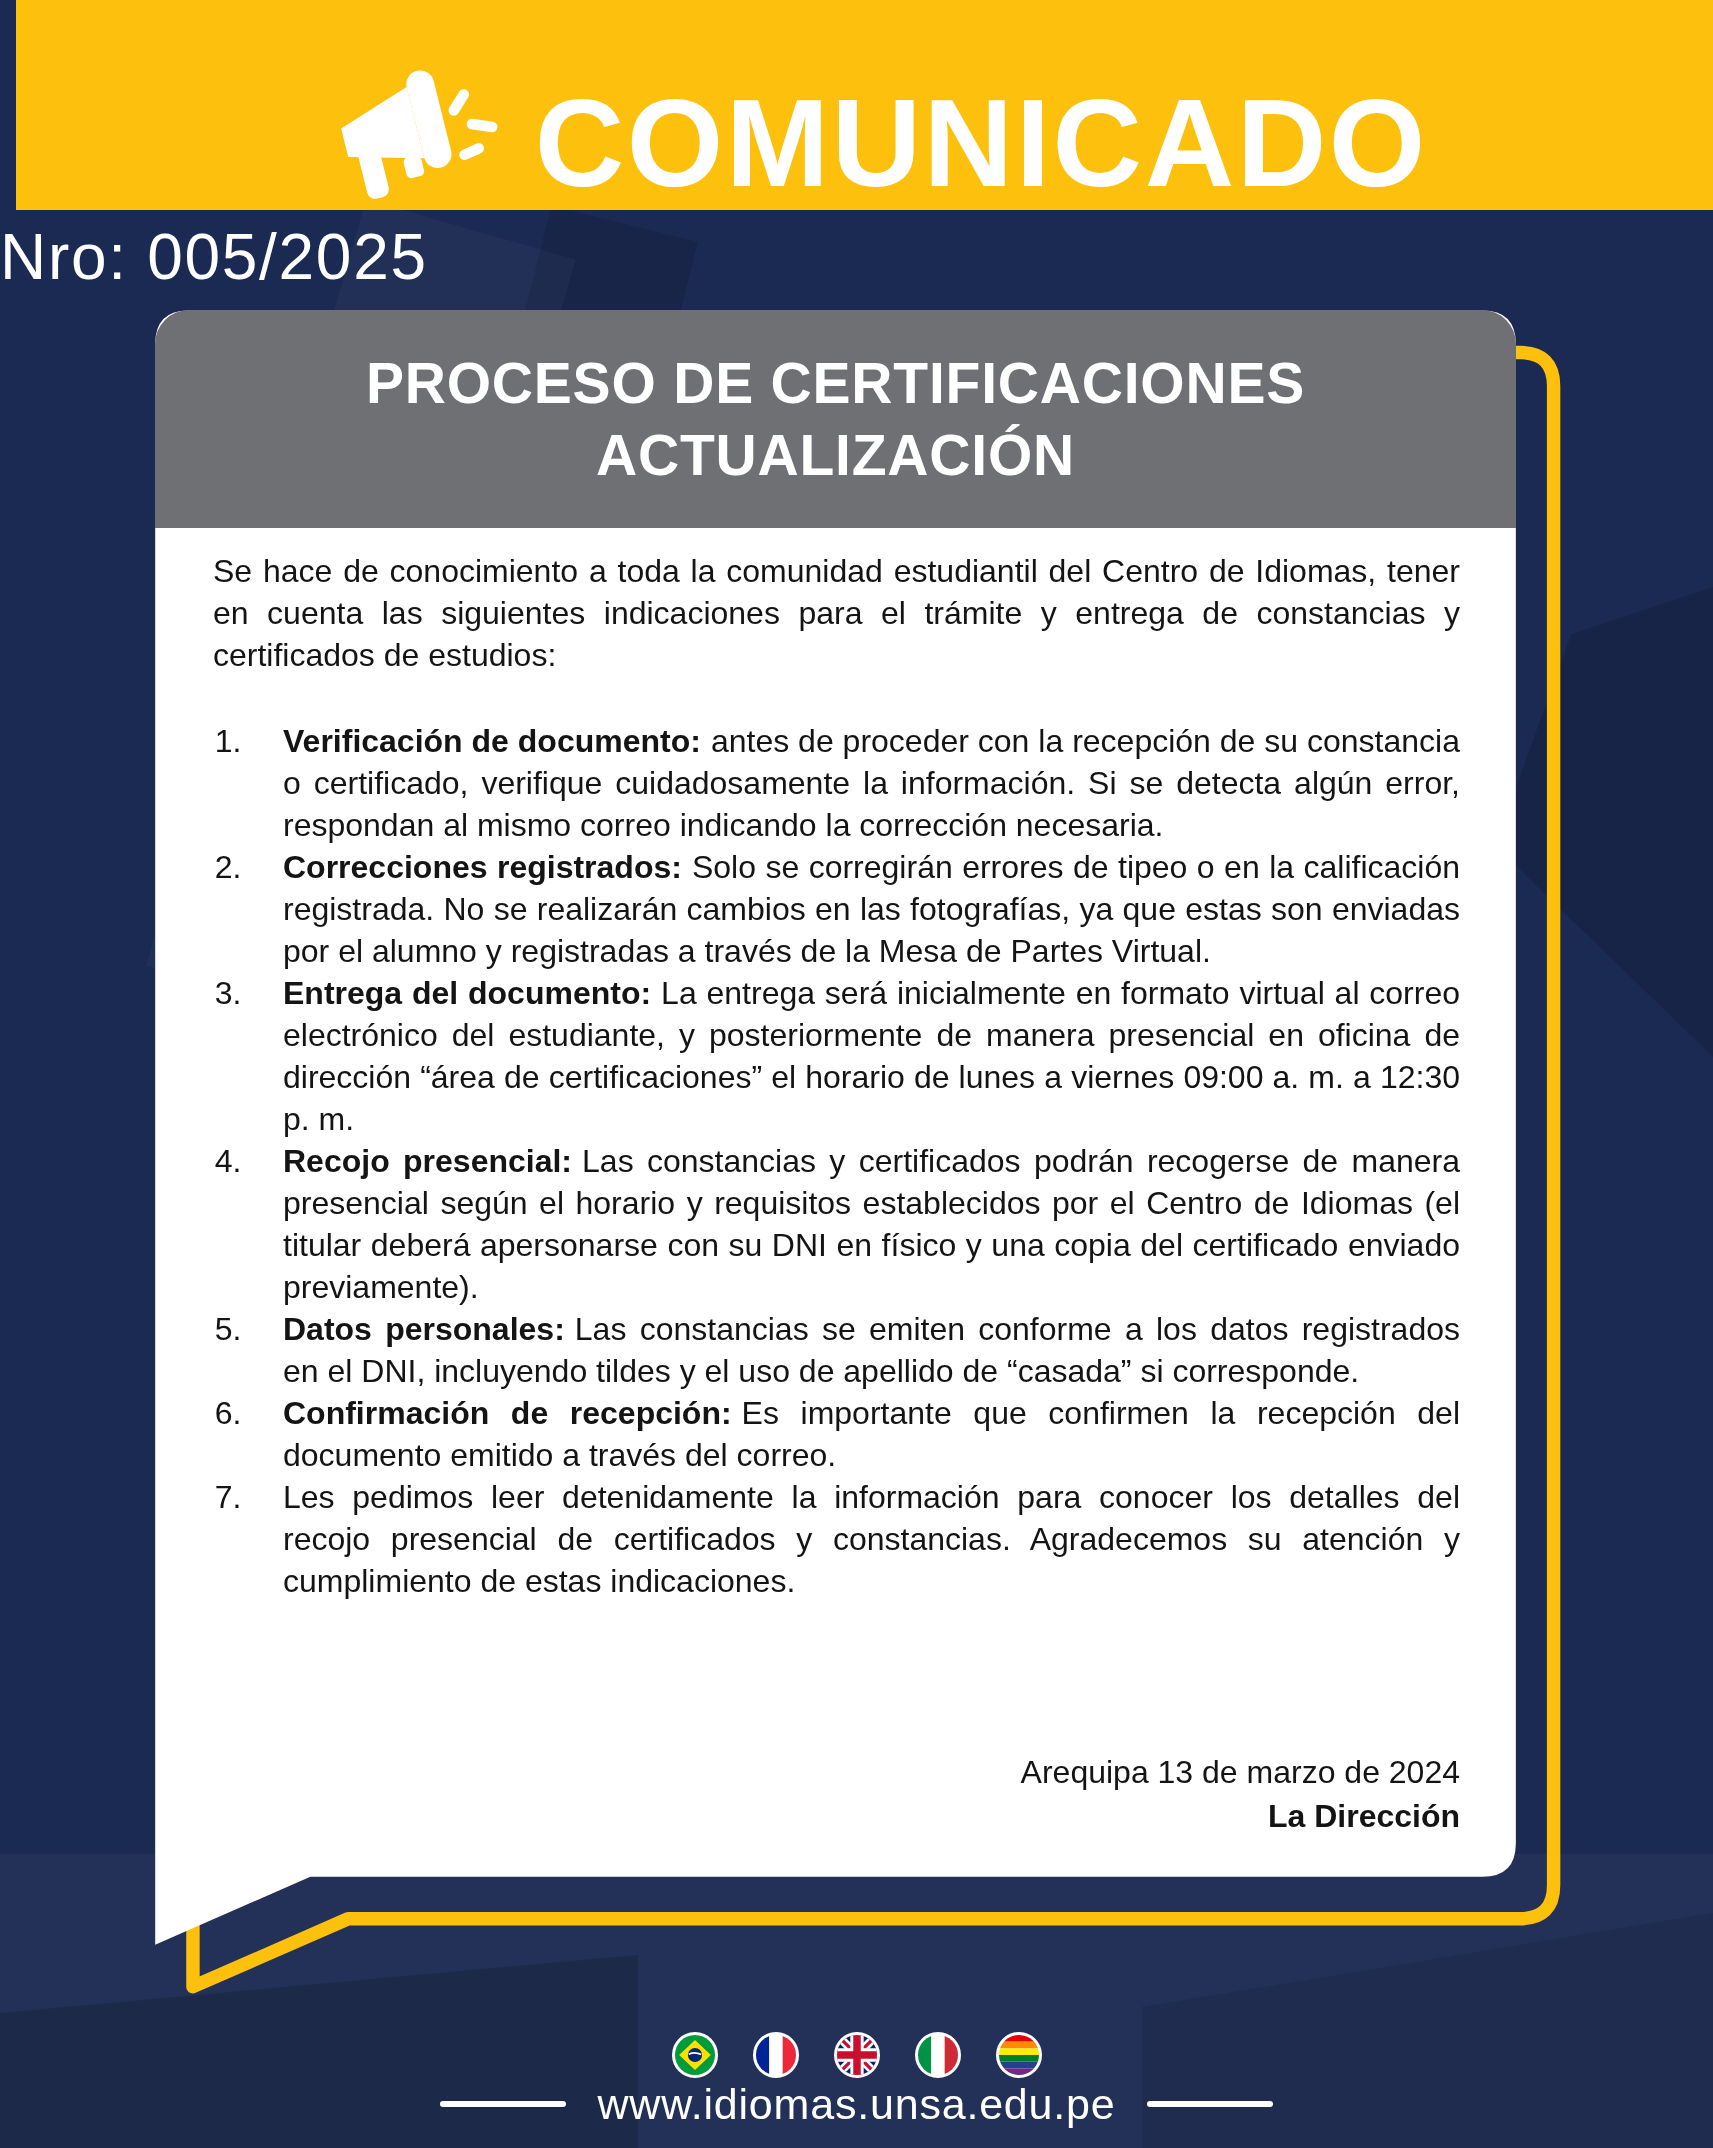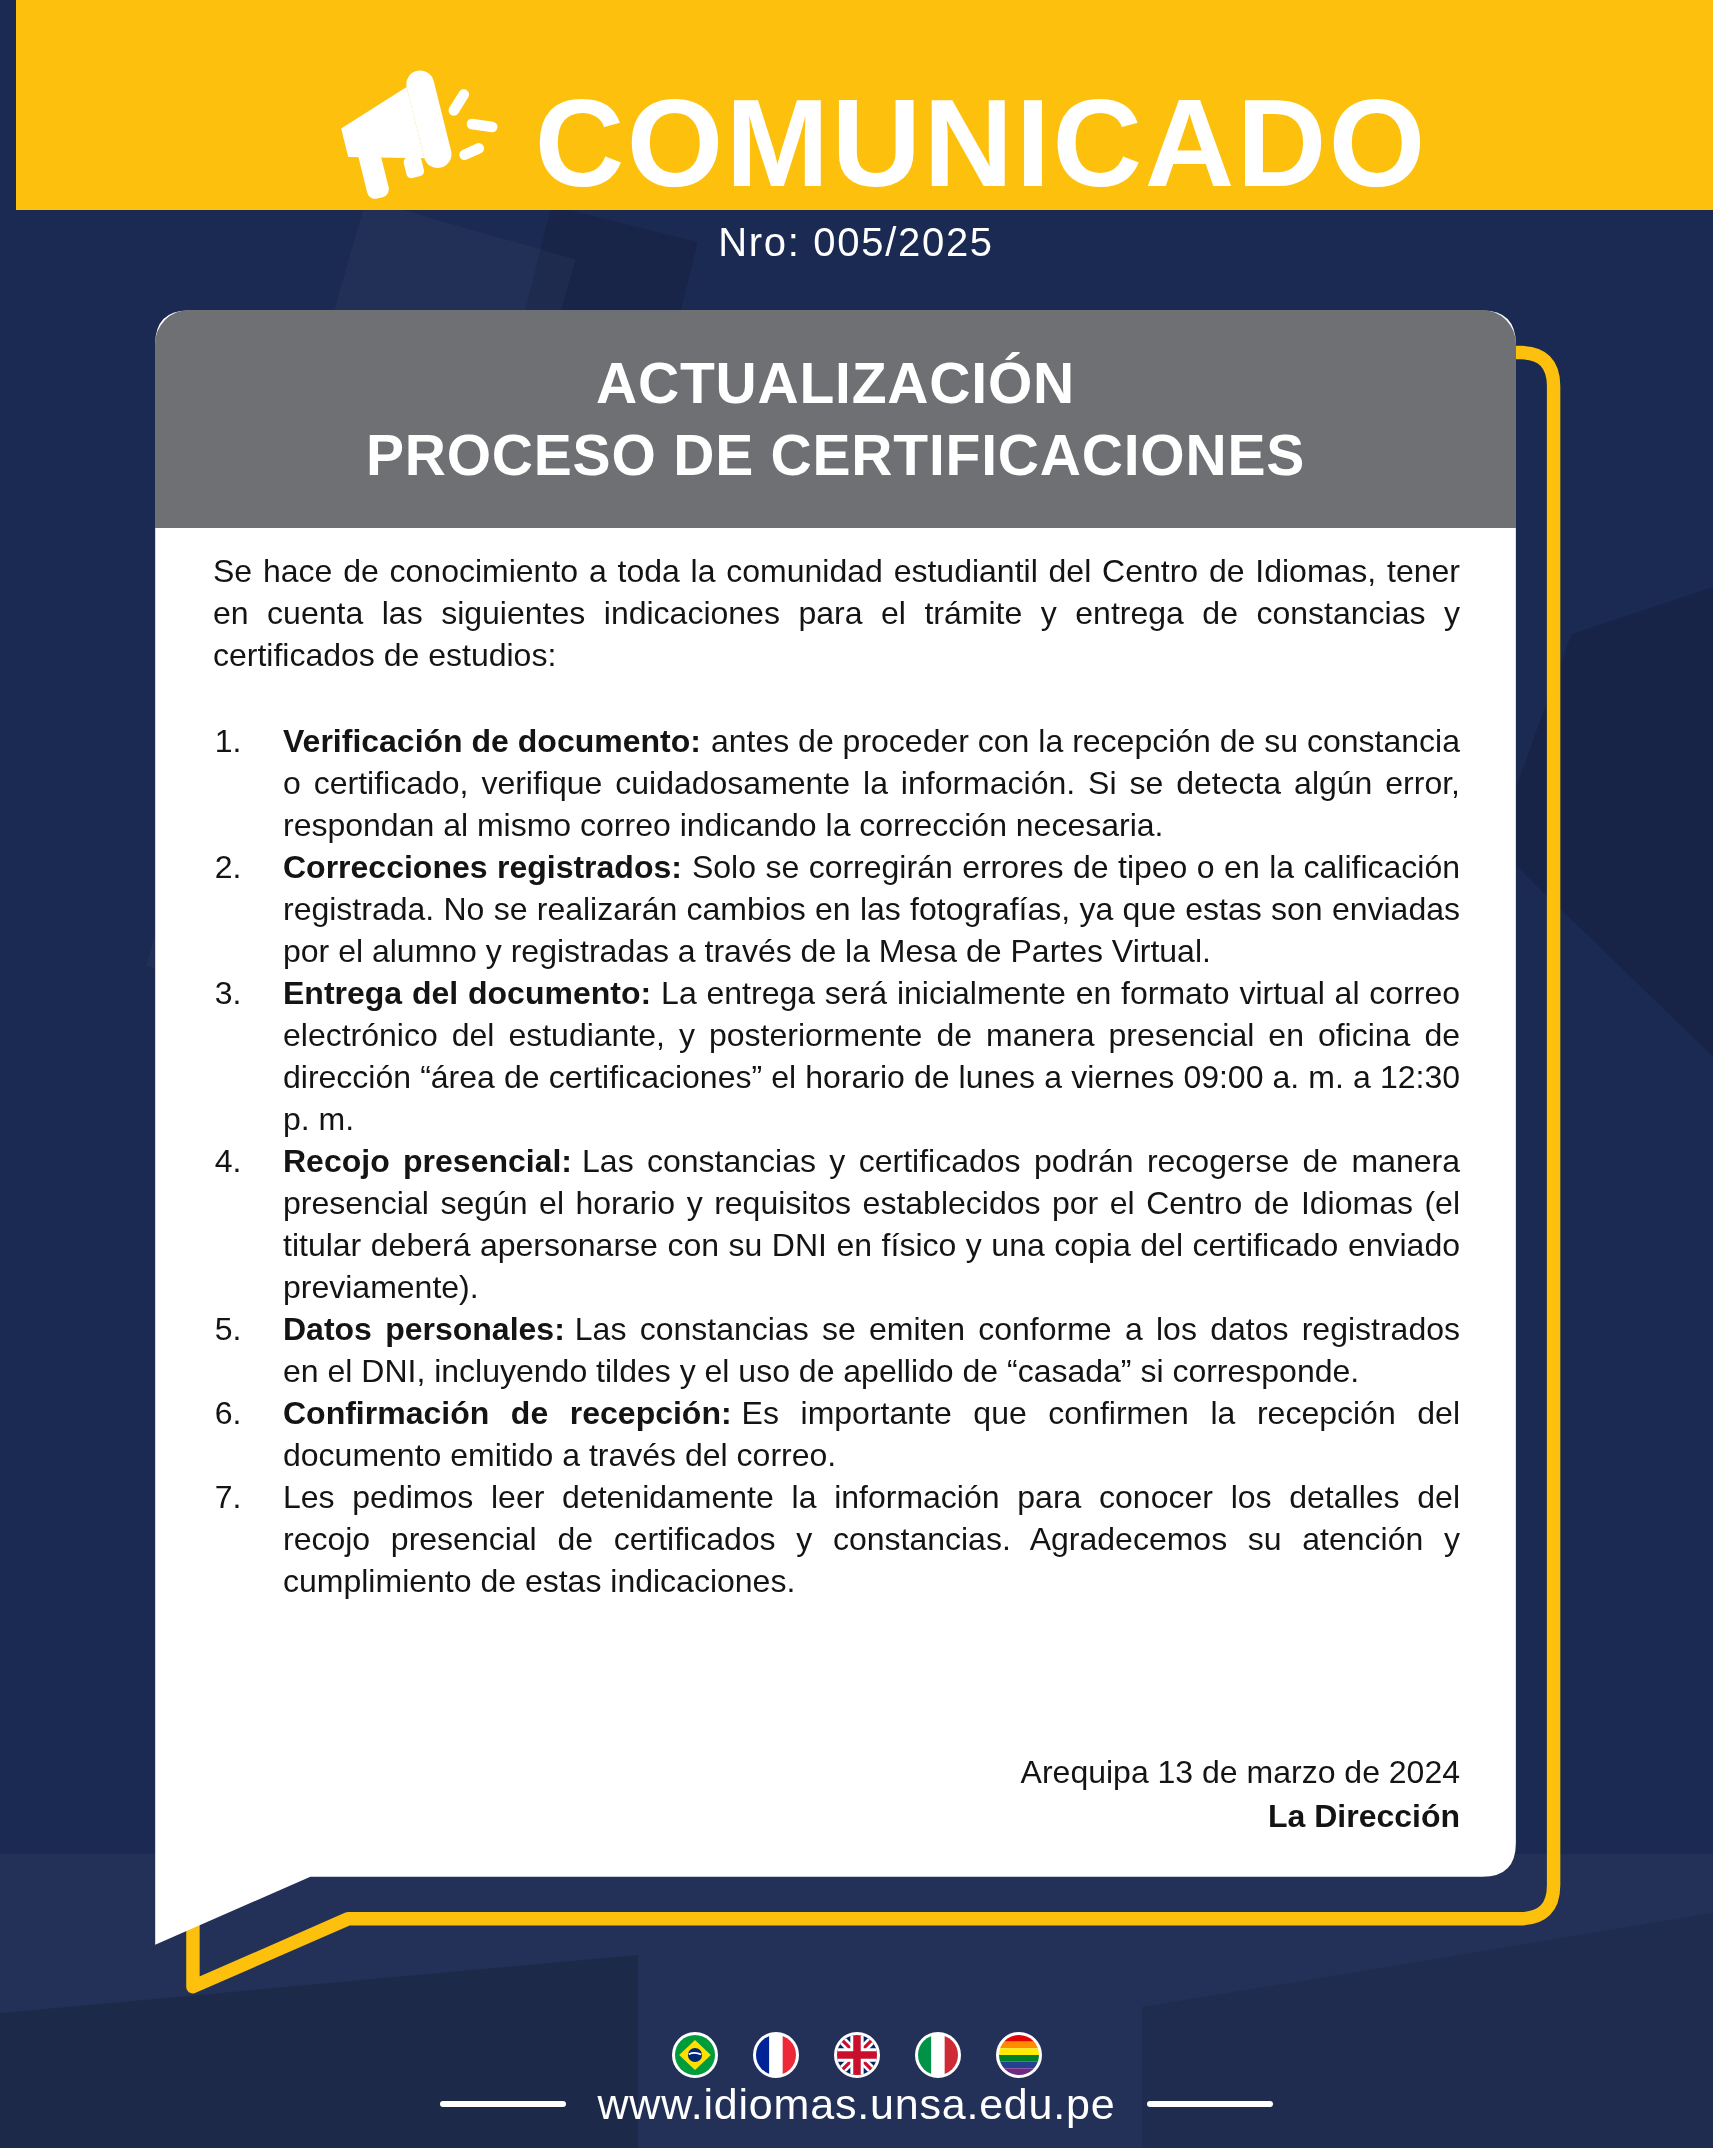--- a/index.html
+++ b/index.html
@@ -25,21 +25,21 @@
   }
   .top-title{
     color:#fff; font-size:124px; font-weight:bold; letter-spacing:2.5px; line-height:1;
     padding-bottom:5px;
   }
   .megaphone{width:189px; height:147px;}
 
   
   .nro{
     position:absolute; left:0; top:220px; width:1712px; z-index:3;
-    text-align:center; color:#fff; font-size:40px; font-weight:300; letter-spacing:1.7px;
+    text-align:left; color:#fff; font-size:64px; font-weight:300; letter-spacing:1.7px;
   }
 
   
   .card-svg{position:absolute; left:0; top:0; z-index:1; pointer-events:none;}
 
   
   .card-header{
     position:absolute; left:155px; top:310px; width:1361px; height:218px; z-index:3;
     background:#6F7073; border-radius:34px 34px 0 0;
     display:flex; flex-direction:column; align-items:center; justify-content:center;
@@ -114,22 +114,22 @@
         <rect x="180" y="70" width="38" height="13" rx="6.5" transform="rotate(8 199 76)"></rect>
         <rect x="170" y="102" width="32" height="13" rx="6.5" transform="rotate(-24 186 108)"></rect>
       </g>
     </svg>
     <div class="top-title">COMUNICADO</div>
   </div>
 
   <div class="nro">Nro: 005/2025</div>
 
   <div class="card-header">
+    <div>PROCESO DE CERTIFICACIONES</div>
     <div>ACTUALIZACIÓN</div>
-    <div>PROCESO DE CERTIFICACIONES</div>
   </div>
 
   <div class="card-body">
     <p class="intro">Se hace de conocimiento a toda la comunidad estudiantil del Centro de Idiomas, tener en cuenta las siguientes indicaciones para el trámite y entrega de constancias y certificados de estudios:</p>
     <ol class="items">
       <li>
         <span class="item-num">1.</span><span class="item-label">Verificación de documento:</span><span>antes de proceder con la recepción de su constancia o certificado, verifique cuidadosamente la información. Si se detecta algún error, respondan al mismo correo indicando la corrección necesaria.</span>
       </li>
       <li>
         <span class="item-num">2.</span><span class="item-label">Correcciones registrados:</span><span>Solo se corregirán errores de tipeo o en la calificación registrada. No se realizarán cambios en las fotografías, ya que estas son enviadas por el alumno y registradas a través de la Mesa de Partes Virtual.</span>

